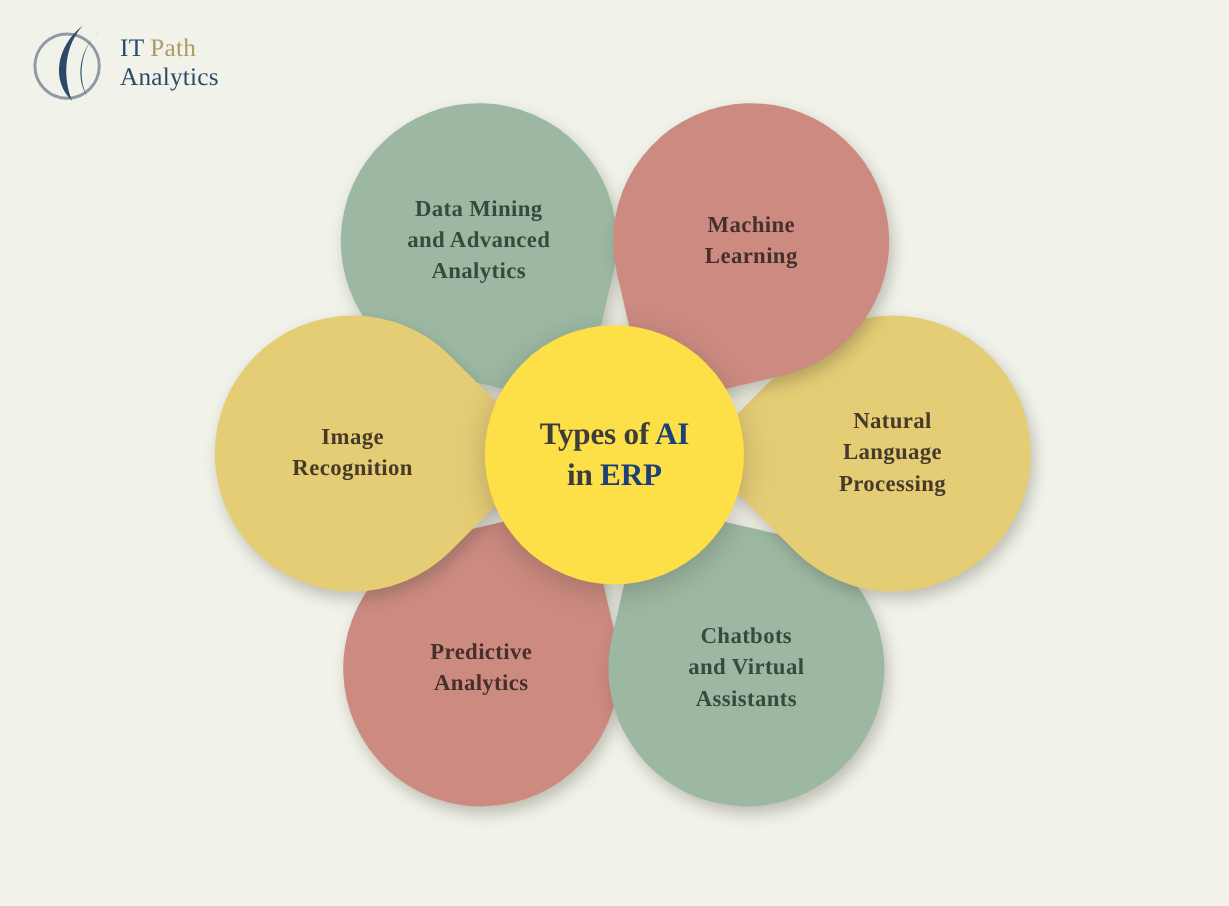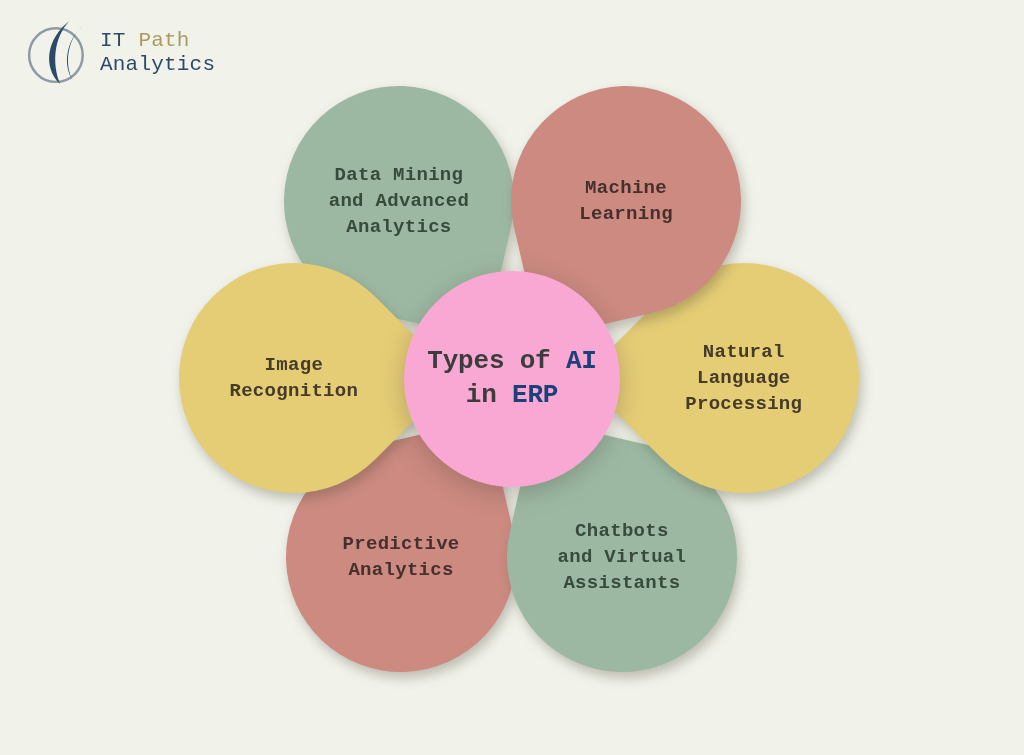--- a/index.html
+++ b/index.html
@@ -1,21 +1,21 @@
 <!DOCTYPE html>
 <html><head>
 <meta charset="utf-8">
 <style>
   html,body{margin:0;padding:0;}
   .canvas{
     position:relative;
     width:1024px;height:755px;
     background:#f1f2ea;
     overflow:hidden;
-    font-family:Liberation Mono, monospace;
+    font-family:Liberation Serif, serif;
   }
 
   
   .logo{position:absolute;left:26px;top:20px;display:flex;align-items:center;gap:8px;}
   .logo-mark{width:66px;height:66px;flex:0 0 auto;}
   .logo-text{line-height:1.12;font-size:21px;font-weight:500;color:#2c4a68;letter-spacing:.2px;}
   .logo-path{color:#ab9a62;}
 
   
   .petal-wrap{
@@ -131,21 +131,21 @@
     </div>
   </div>
 
   <div class="petal-wrap p-tr">
     <div class="petal" style="background: rgb(204, 138, 128);">
       <div class="petal-label" style="color: rgb(70, 48, 44);">Machine
 Learning</div>
     </div>
   </div>
 
-  <div class="center-circle" style="background: #f9a8d4;">
+  <div class="center-circle" style="background: #fde047;">
     <div class="center-line">
       <span>Types of</span>
       <span class="accent" style="color: rgb(28, 64, 119);">AI</span>
     </div>
     <div class="center-line">
       <span>in</span>
       <span class="accent" style="color: rgb(28, 64, 119);">ERP</span>
     </div>
   </div>
 

